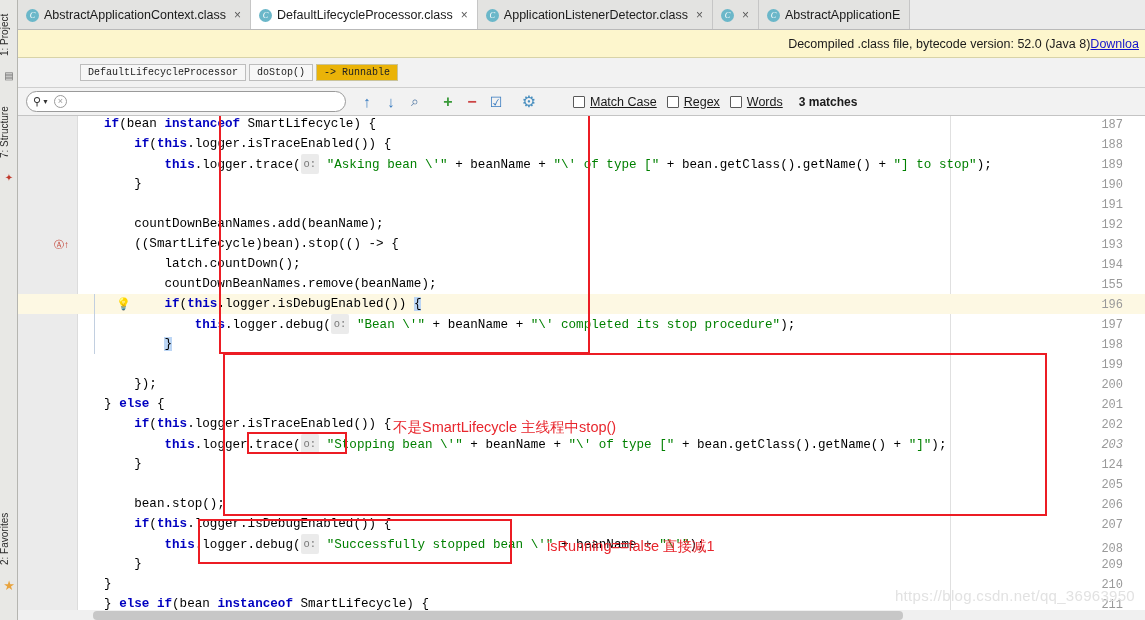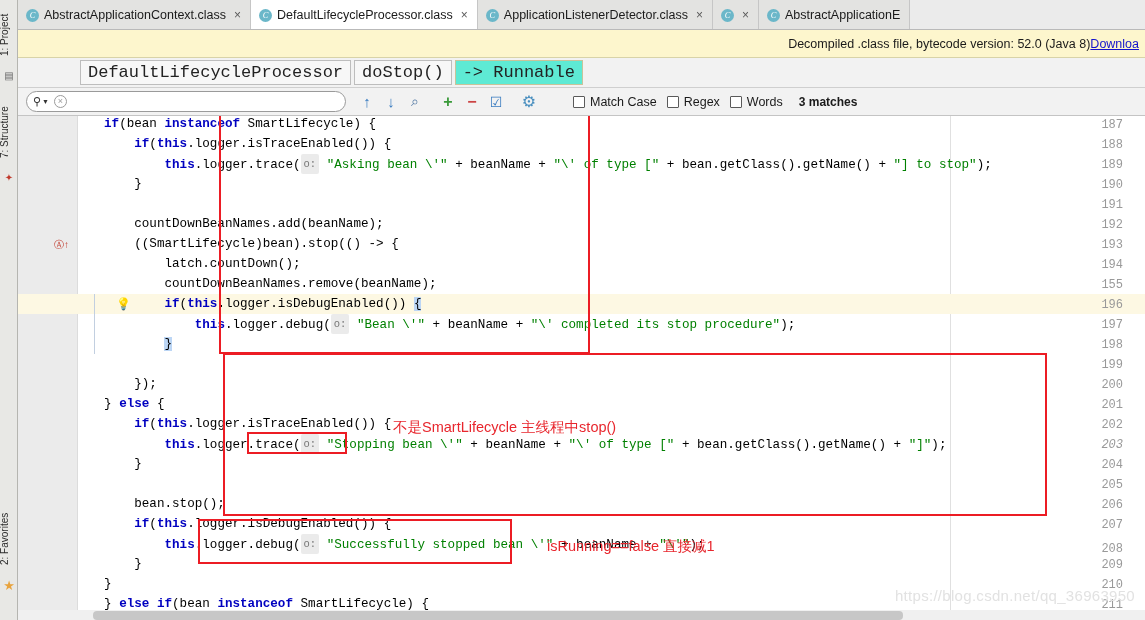--- a/index.html
+++ b/index.html
@@ -70,23 +70,23 @@
 
   
   #crumbbar{
     position:absolute; left:18px; top:58px; width:1127px; height:30px;
     background:#f2f2f2; border-bottom:1px solid #cfcfcf;
     display:flex; align-items:center; padding-left:62px; gap:3px;
   }
   .crumb{
     border:1px solid #bdbdbd; background:#f7f7f7;
     padding:2px 7px; font-family:"Liberation Mono", monospace;
-    font-size:17px; color:#222;
-  }
-  .crumb.hl{ background:#5eead4; border-color:#c9c39a; }
+    font-size:10px; color:#222;
+  }
+  .crumb.hl{ background:#eab308; border-color:#c9c39a; }
 
   
   #findbar{
     position:absolute; left:18px; top:88px; width:1127px; height:28px;
     background:#f2f2f2; border-bottom:1px solid #c4c4c4;
     display:flex; align-items:center; padding:0 8px; gap:0;
   }
   #searchbox{
     width:320px; height:21px; background:#fff;
     border:1px solid #9a9a9a; border-radius:11px;
@@ -104,21 +104,21 @@
     border:1.4px solid #9b9b9b; color:#9b9b9b;
     font-size:9px; line-height:10px; text-align:center;
   }
   .tbtn{
     width:24px; height:24px; display:flex; align-items:center;
     justify-content:center; font-size:14px; color:#3a7cc0;
   }
   .tbsep{ width:9px; }
   .chk{
     display:flex; align-items:center; gap:5px;
-    font-size:12.5px; color:#1a1a1a; margin-left:10px;
+    font-size:12.5px; color:#1a1a1a; margin-left:10px;text-decoration:underline;
   }
   .chkbox{
     width:12px; height:12px; border:1.4px solid #5a5a5a;
     background:#fff; border-radius:1px;
   }
   #match-count{ margin-left:16px; font-size:12px; font-weight:bold; color:#1a1a1a; }
 
   
   #editor{
     position:absolute; left:18px; top:116px; width:1127px; height:504px;
@@ -299,21 +299,21 @@
       <div class="lnum" style="top: 242px;">199</div>
       <div class="codeline" style="top: 238px;"></div>
       <div class="lnum" style="top: 262px;">200</div>
       <div class="codeline" style="top: 258px;">    });</div>
       <div class="lnum" style="top: 282px;">201</div>
       <div class="codeline" style="top: 278px;">} <span class="kw">else</span> {</div>
       <div class="lnum" style="top: 302px;">202</div>
       <div class="codeline" style="top: 298px;">    <span class="kw">if</span>(<span class="kw">this</span>.logger.isTraceEnabled()) {</div>
       <div class="lnum" style="top: 322px; font-style: italic;">203</div>
       <div class="codeline" style="top: 318px;">        <span class="kw">this</span>.logger.trace(<span class="hintbox">o:</span> <span class="str">"Stopping bean \'"</span> + beanName + <span class="str">"\' of type ["</span> + bean.getClass().getName() + <span class="str">"]"</span>);</div>
-      <div class="lnum" style="top: 342px;">204</div>
+      <div class="lnum" style="top: 342px;">124</div>
       <div class="codeline" style="top: 338px;">    }</div>
       <div class="lnum" style="top: 362px;">205</div>
       <div class="codeline" style="top: 358px;"></div>
       <div class="lnum" style="top: 382px;">206</div>
       <div class="codeline" style="top: 378px;">    bean.stop();</div>
       <div class="lnum" style="top: 402px;">207</div>
       <div class="codeline" style="top: 398px;">    <span class="kw">if</span>(<span class="kw">this</span>.logger.isDebugEnabled()) {</div>
       <div class="lnum" style="top: 426px;">208</div>
       <div class="codeline" style="top: 418px;">        <span class="kw">this</span>.logger.debug(<span class="hintbox">o:</span> <span class="str">"Successfully stopped bean \'"</span> + beanName + <span class="str">"\'"</span>);</div>
       <div class="lnum" style="top: 442px;">209</div>

